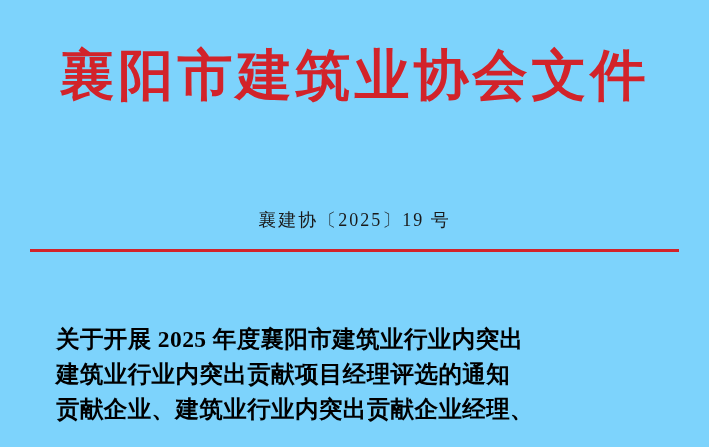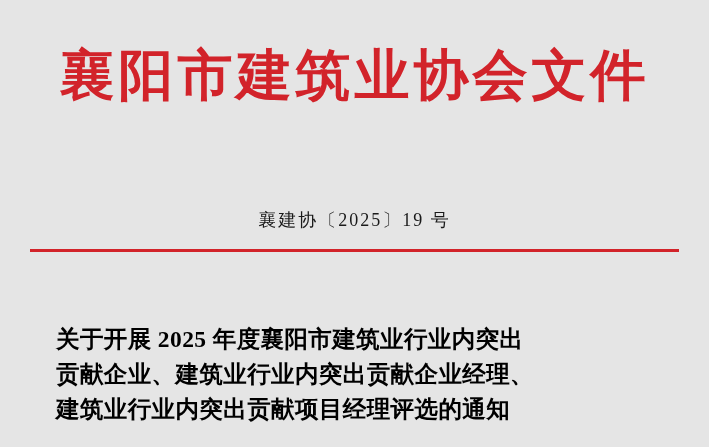--- a/index.html
+++ b/index.html
@@ -10,21 +10,21 @@
     width: 709px;
     height: 447px;
     background: #ffffff;
     font-family: "Liberation Serif", serif;
     overflow: hidden;
   }
   .page {
     position: relative;
     width: 709px;
     height: 447px;
-    background: #e5e5e5;
+    background: #7dd3fc;
     box-sizing: border-box;
   }
   
   .masthead {
     position: absolute;
     top: 44px;
     left: 0;
     width: 709px;
     text-align: center;
     color: #d2232a;
@@ -82,17 +82,17 @@
 <div class="page">
 
   <div class="masthead">襄阳市建筑业协会文件</div>
 
   <div class="doc-number">襄建协〔2025〕19 号</div>
 
   <div class="red-rule"></div>
 
   <div class="doc-title">
     <span class="line">关于开展 2025 年度襄阳市建筑业行业内突出</span>
+    <span class="line">建筑业行业内突出贡献项目经理评选的通知</span>
     <span class="line">贡献企业、建筑业行业内突出贡献企业经理、</span>
-    <span class="line">建筑业行业内突出贡献项目经理评选的通知</span>
   </div>
 
 </div>
 
 </body></html>

